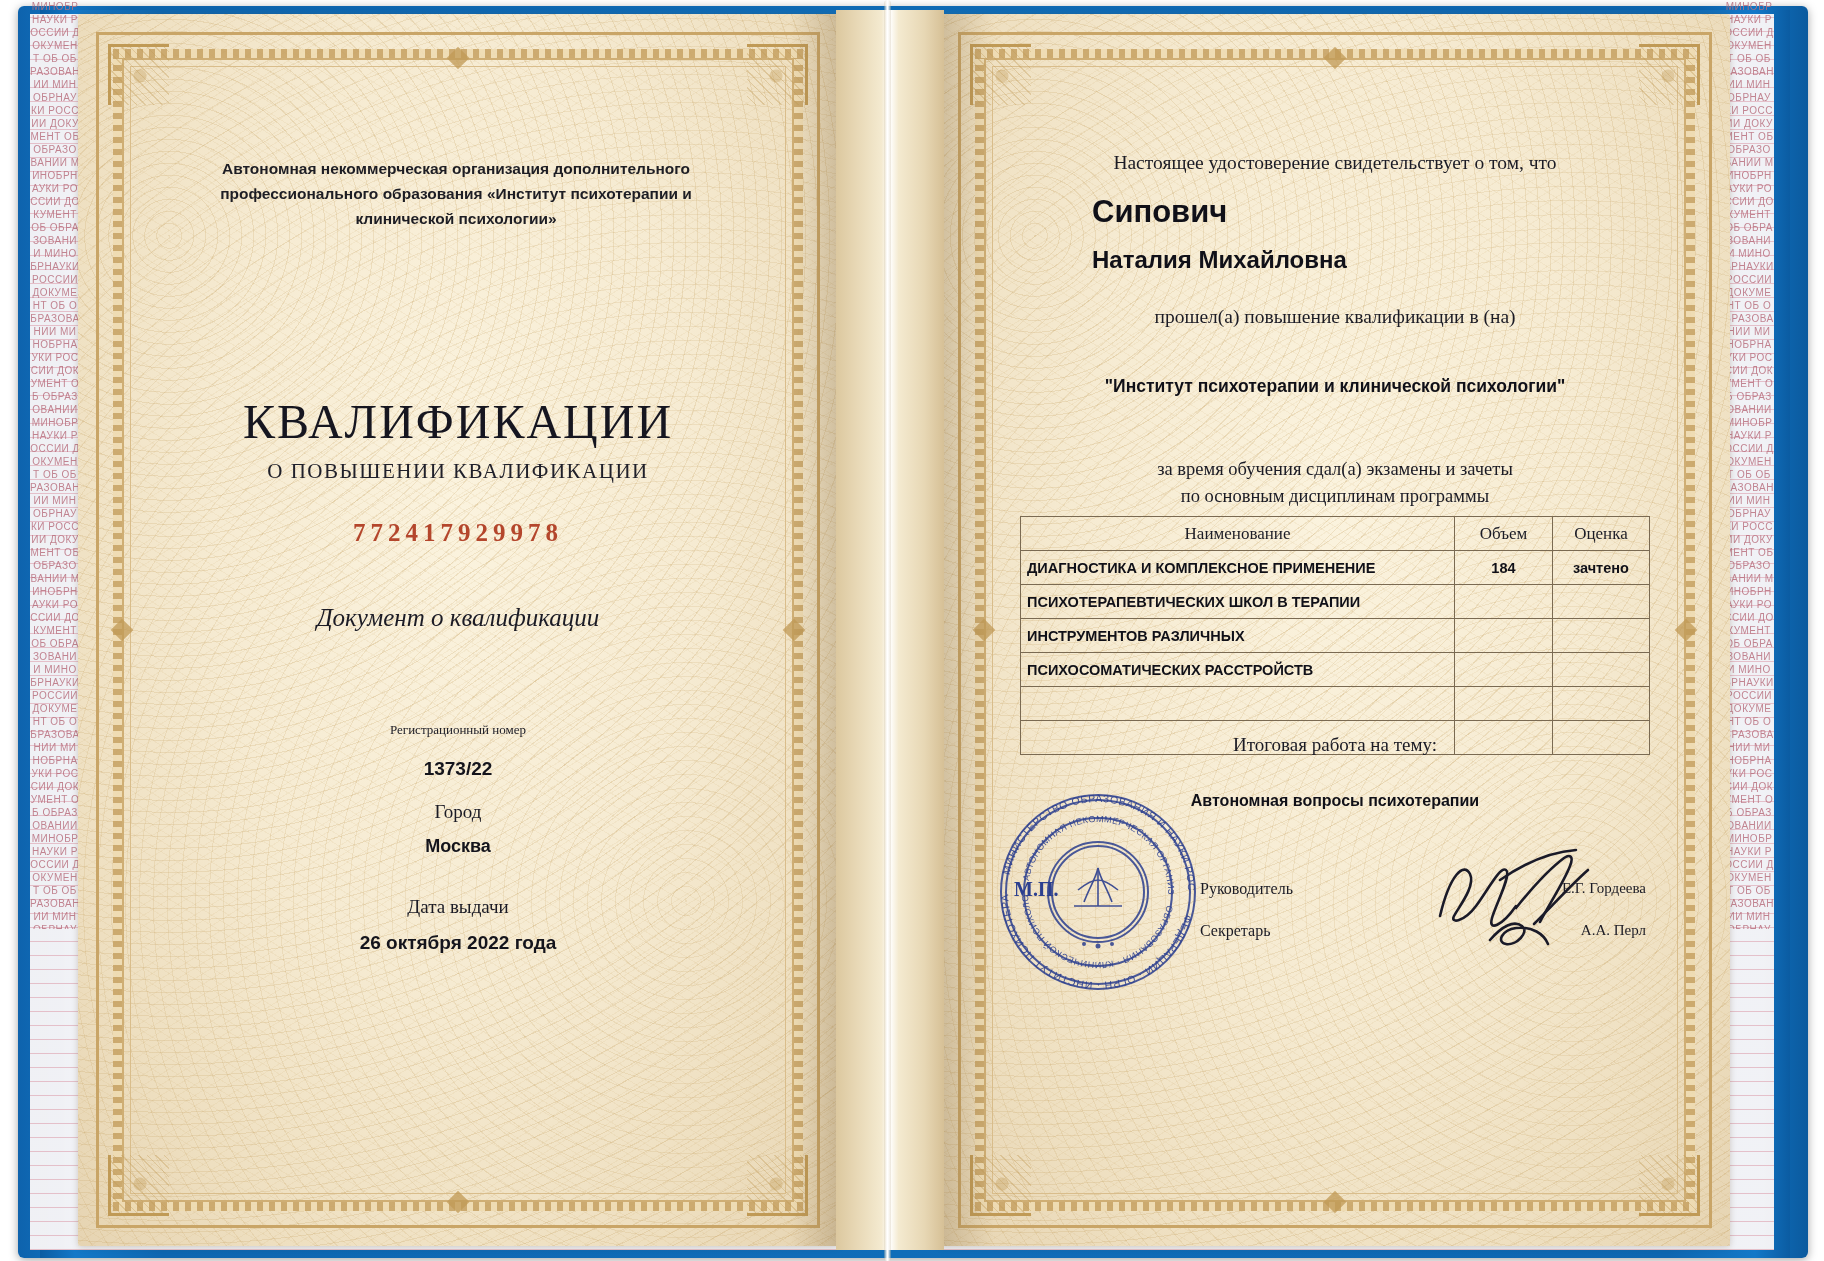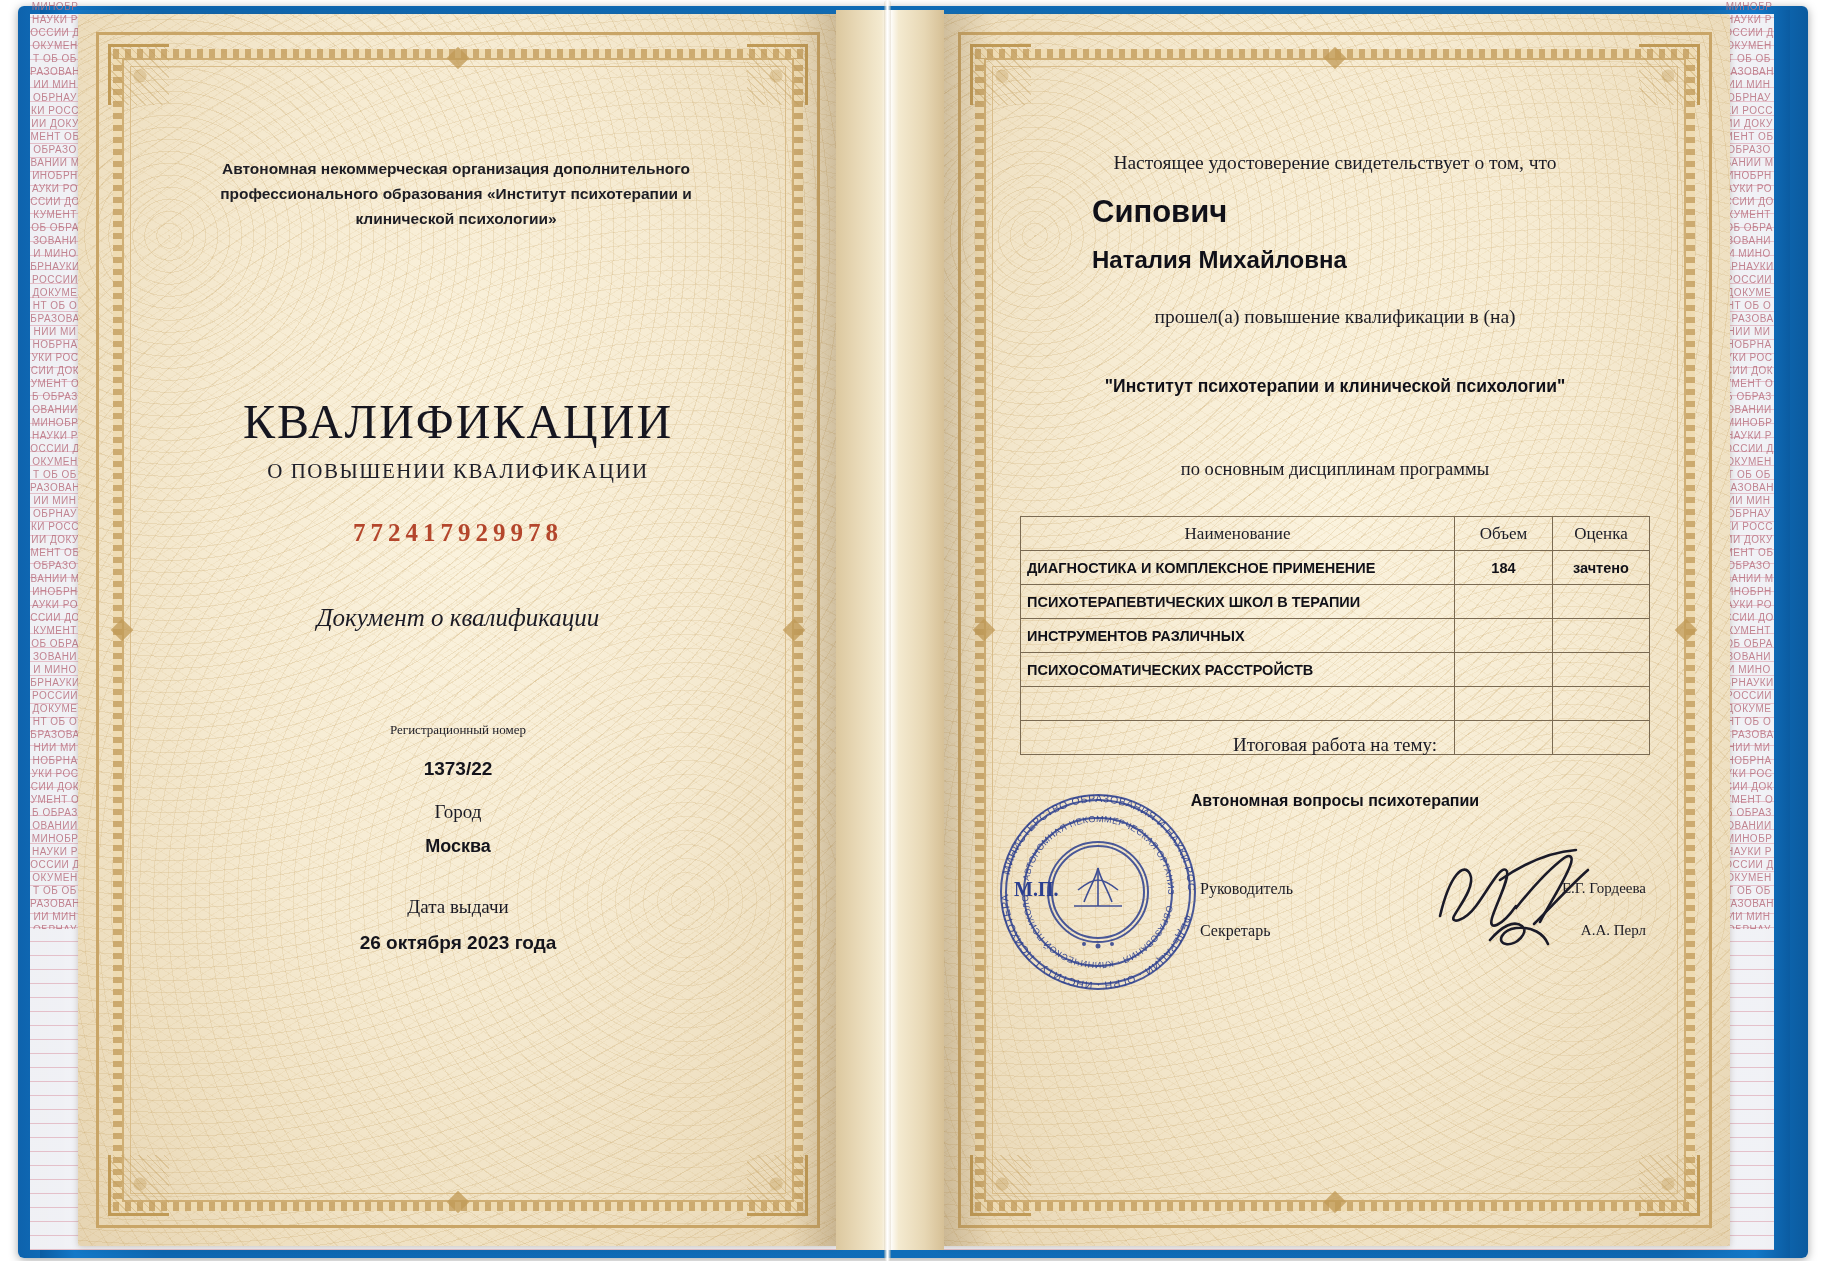--- a/index.html
+++ b/index.html
@@ -284,21 +284,21 @@
       <div class="serial">772417929978</div>
       <div class="doc-kind">Документ о квалификации</div>
 
       <div class="reg-label">Регистрационный номер</div>
       <div class="reg-value">1373/22</div>
 
       <div class="city-label">Город</div>
       <div class="city-value">Москва</div>
 
       <div class="date-label">Дата выдачи</div>
-      <div class="date-value">26 октября 2023 года</div>
+      <div class="date-value">26 октября 2022 года</div>
     </div>
   </div>
 
   <div class="page page-right">
     <div class="guilloche"></div>
     <div class="frame-outer"></div>
     <div class="frame-band"></div>
     <div class="frame-inner"></div>
     <div class="frame-thin"></div>
     <div class="corner c-tl"></div>
@@ -310,20 +310,21 @@
     <div class="diamond d-t"></div>
     <div class="diamond d-b"></div>
 
     <div class="content">
       <div class="r-intro">Настоящее удостоверение свидетельствует о том, что</div>
       <div class="r-surname">Сипович</div>
       <div class="r-firstname">Наталия Михайловна</div>
       <div class="r-passed">прошел(а) повышение квалификации в (на)</div>
       <div class="r-program">"Институт психотерапии и клинической психологии"</div>
       <div class="r-exams">
+        <div>за время обучения сдал(а) экзамены и зачеты</div>
         <div>по основным дисциплинам программы</div>
       </div>
 
       <table class="marks">
         <thead>
           <tr>
             <th class="col-name">Наименование</th>
             <th class="col-vol">Объем</th>
             <th class="col-mark">Оценка</th>
           </tr>

